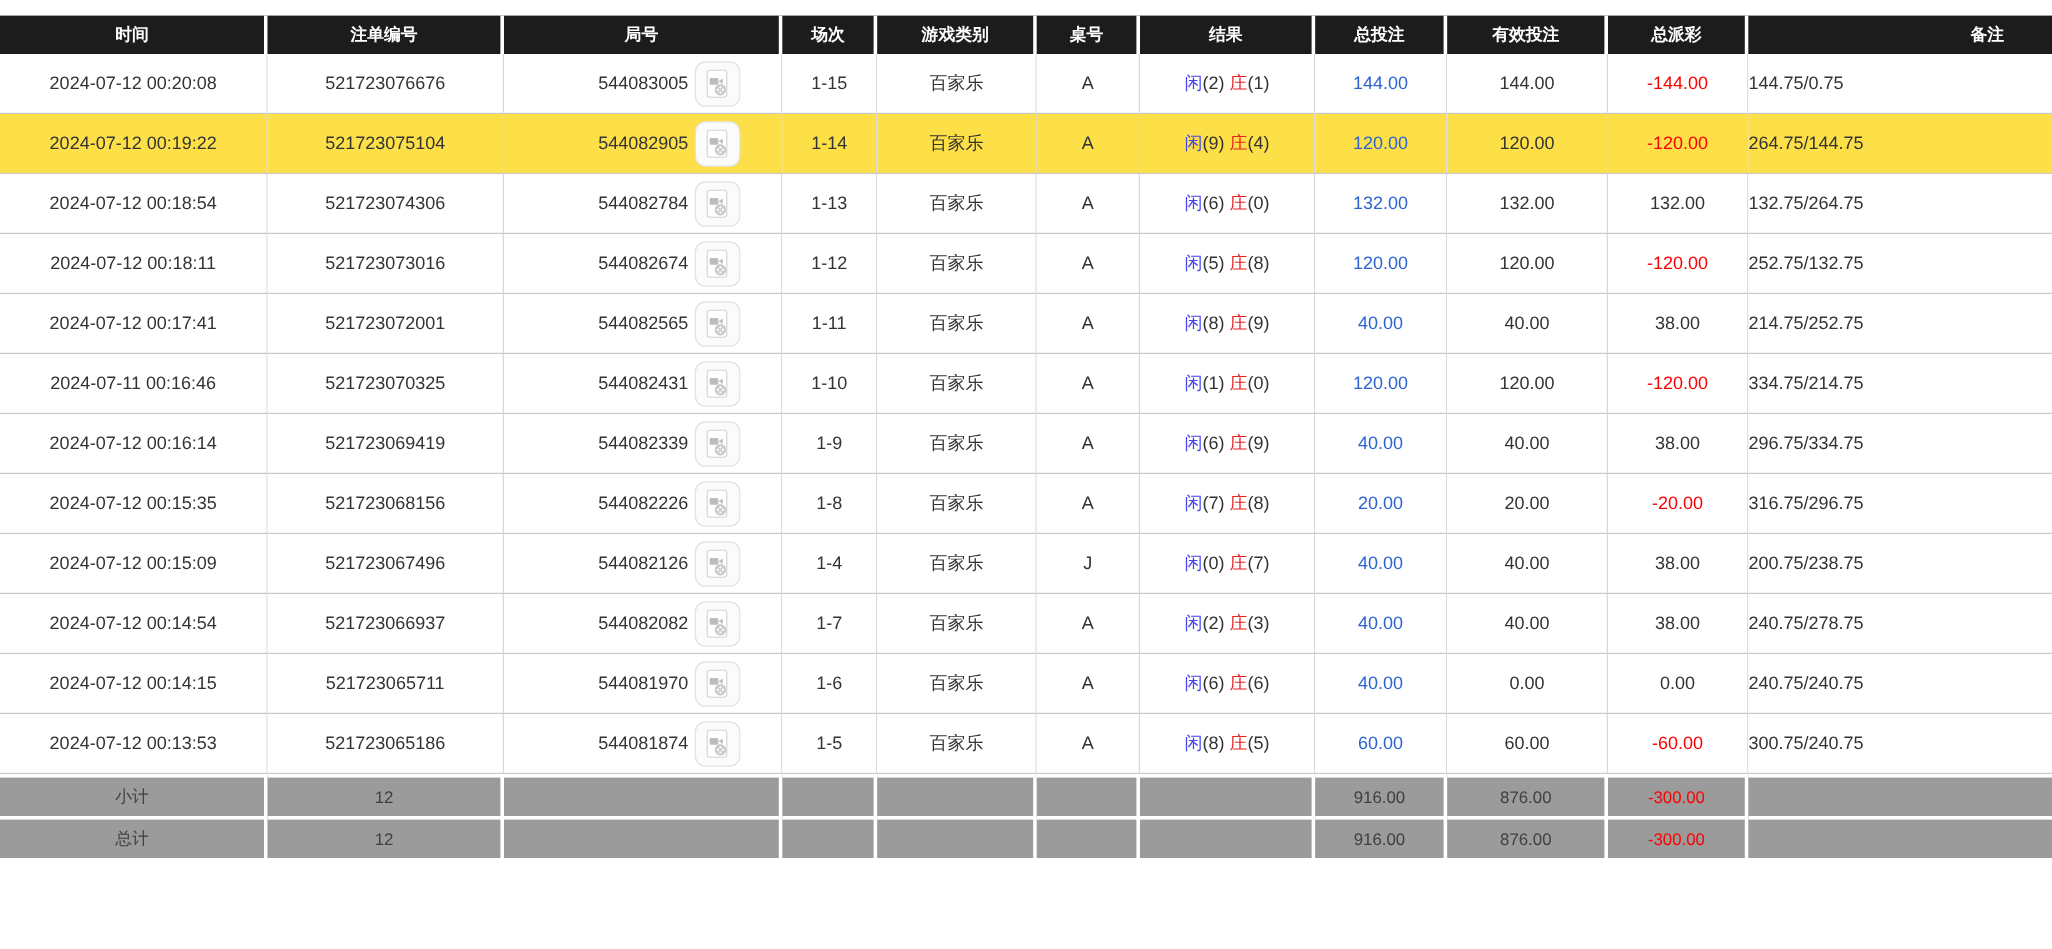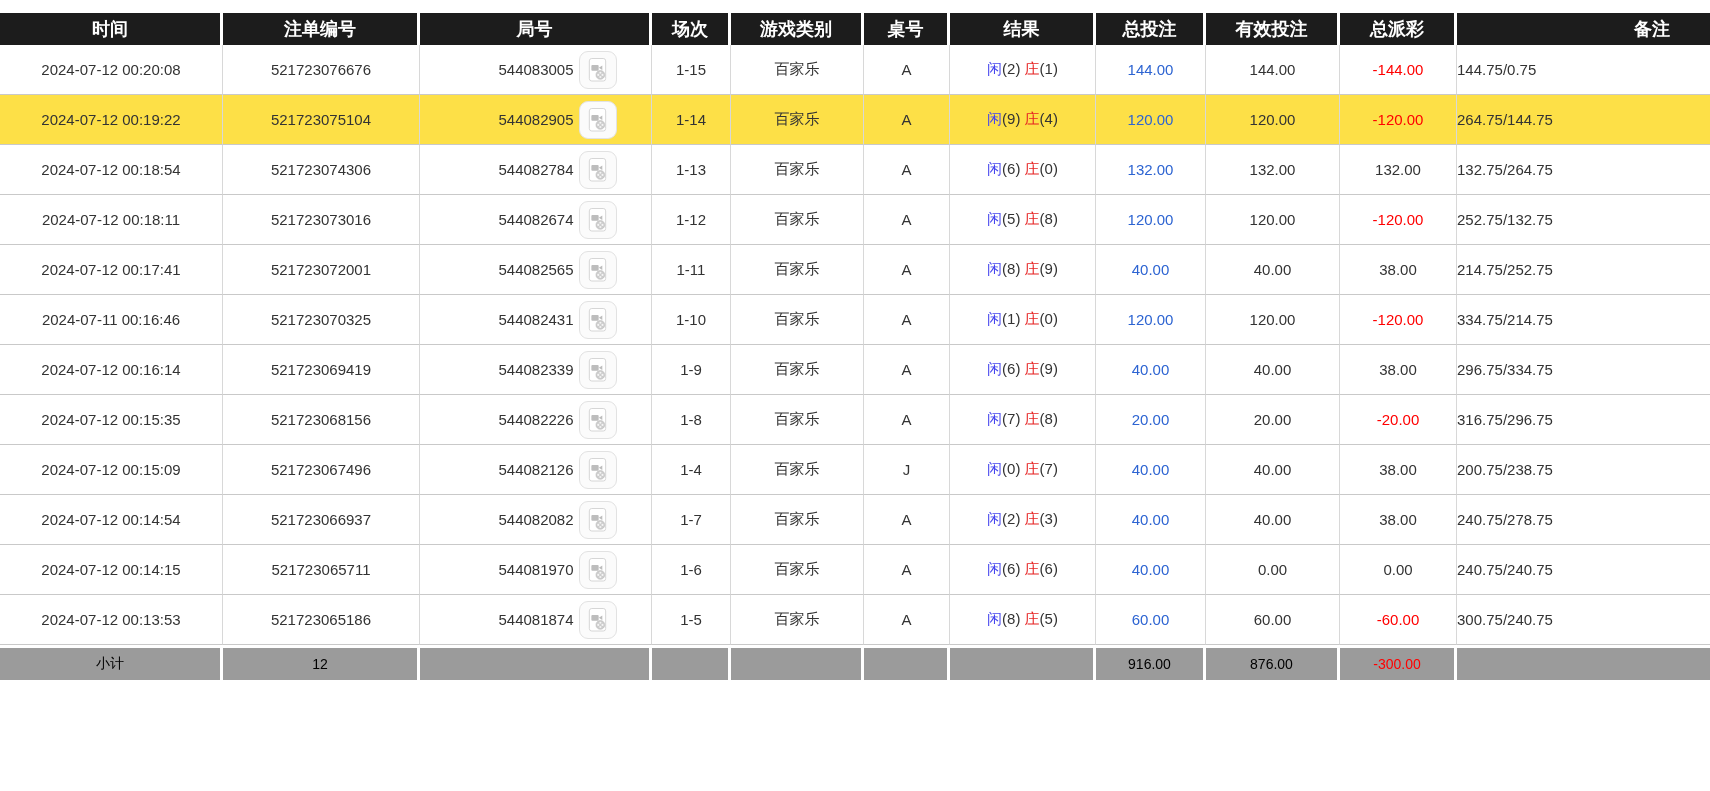--- a/index.html
+++ b/index.html
@@ -8,21 +8,21 @@
     font-family:"Liberation Sans","DejaVu Sans",sans-serif;
     -webkit-font-smoothing:antialiased;
   }
   .page{padding-top:13px;}
   table{
     width:1710px;border-collapse:separate;border-spacing:0;table-layout:fixed;
   }
   
   thead th{
     background:#1c1c1c;color:#ffffff;
-    font-size:18px;font-weight:bold;
+    font-size:14px;font-weight:bold;
     height:32px;text-align:center;
     border-right:3px solid #ffffff;
     padding:0;
   }
   thead th:last-child{border-right:none;}
   thead th.col-remark{text-align:right;padding-right:40px;}
   
   tbody td{
     height:49px;padding:0;
     border-bottom:1px solid #c9c9c9;
@@ -39,21 +39,21 @@
   .neg{color:#ff0000;}
   .round-wrap{display:inline-flex;align-items:center;gap:5px;margin-left:44px;}
   .video-btn{
     display:inline-flex;width:38px;height:38px;
     border:1px solid #e2e2e2;border-radius:9px;background:#fbfbfb;
     align-items:center;justify-content:center;cursor:pointer;box-sizing:border-box;
   }
   .video-glyph{display:inline-flex;line-height:0;}
   
   tfoot td{
-    background:#9b9b9b;color:#000000;
+    background:#9b9b9b;color:#404040;
     height:32px;padding:0;
     font-size:14px;text-align:center;vertical-align:middle;
     border-right:3px solid #ffffff;
     border-top:3px solid #ffffff;
   }
   tfoot td:last-child{border-right:none;}
   tfoot td.neg{color:#ff0000;}
 </style>
 </head>
 <body>
@@ -445,15 +445,28 @@
           <td class="col-round_no"></td>
           <td class="col-session"></td>
           <td class="col-game_type"></td>
           <td class="col-table_no"></td>
           <td class="col-result"></td>
           <td class="col-total_bet">916.00</td>
           <td class="col-valid_bet">876.00</td>
           <td class="col-total_payout neg">-300.00</td>
           <td class="col-remark"></td>
         </tr>
+        <tr>
+          <td class="col-time">总计</td>
+          <td class="col-bet_no">12</td>
+          <td class="col-round_no"></td>
+          <td class="col-session"></td>
+          <td class="col-game_type"></td>
+          <td class="col-table_no"></td>
+          <td class="col-result"></td>
+          <td class="col-total_bet">916.00</td>
+          <td class="col-valid_bet">876.00</td>
+          <td class="col-total_payout neg">-300.00</td>
+          <td class="col-remark"></td>
+        </tr>
       </tfoot>
   </table>
 </div>
 
 </body></html>

